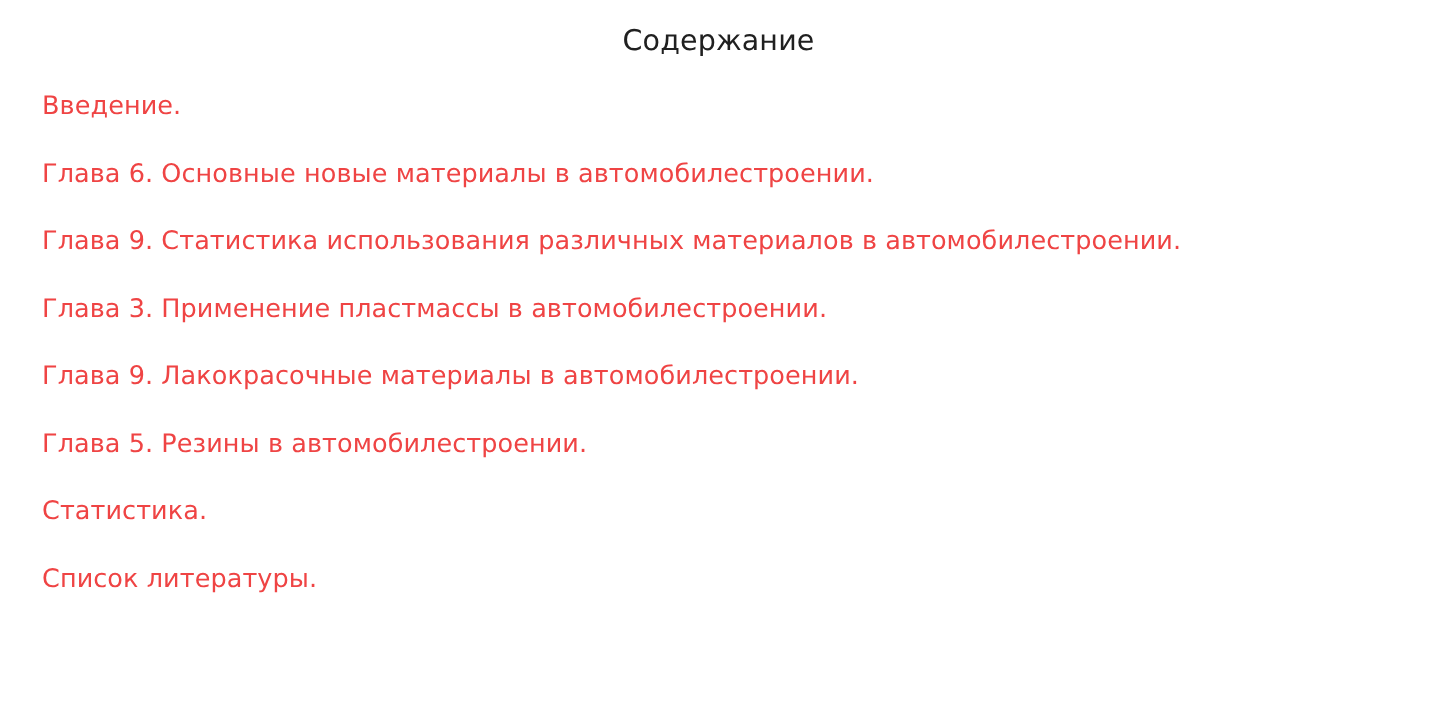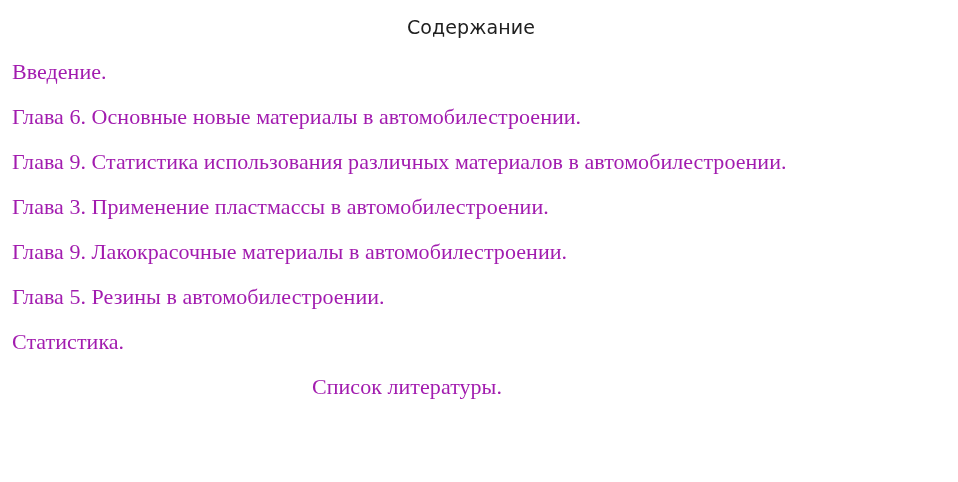--- a/index.html
+++ b/index.html
@@ -12,47 +12,45 @@
     height: 482px;
     font-family: "DejaVu Sans", sans-serif;
     color: #202020;
     overflow: hidden;
   }
   .page {
     position: relative;
     width: 958px;
     height: 368px;
     box-sizing: border-box;
-    padding: 10px 28px 0 12px;
+    padding: 10px 28px 0 28px;
   }
   .doc-title {
     text-align: center;
     font-size: 19px;
     line-height: 26px;
     color: #202020;
     margin: 4px 0 18px 0;
     letter-spacing: 0.1px;
   }
   .toc-list {
     list-style: none;
     margin: 0;
     padding: 0;
   }
   .toc-entry {
-    font-size: 22px;
+    font-size: 17px;
     line-height: 27px;
-    color: #a21caf;
+    color: #ef4444;
     margin: 0 0 18px 0;
     max-width: 790px;
     letter-spacing: 0.05px;
-    font-family: Liberation Serif, serif;
   }
   .toc-entry:last-child {
     margin-bottom: 0;
-    text-align: center;
   }
 </style>
 </head>
 <body>
 
 <div class="page">
 
   <div class="doc-title">Содержание</div>
 
   <ul class="toc-list">

